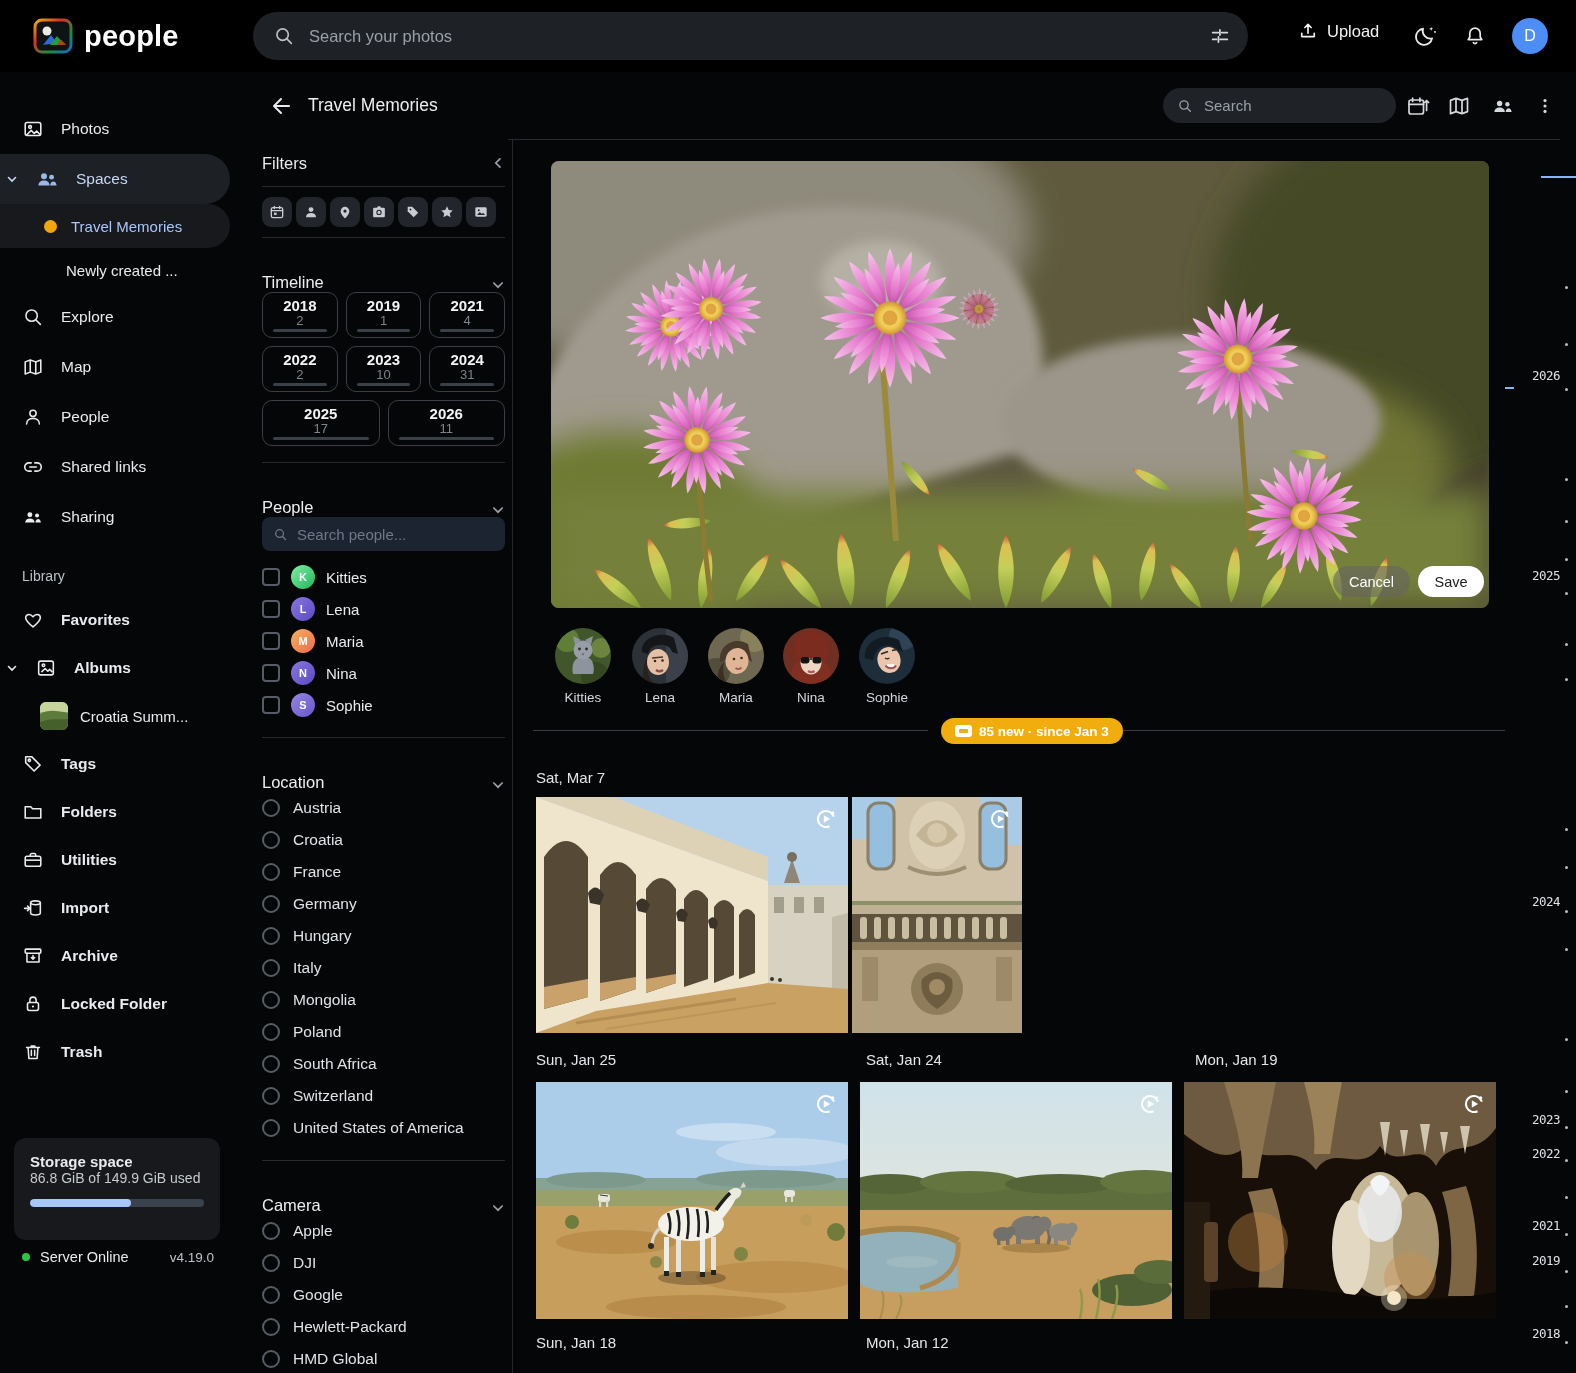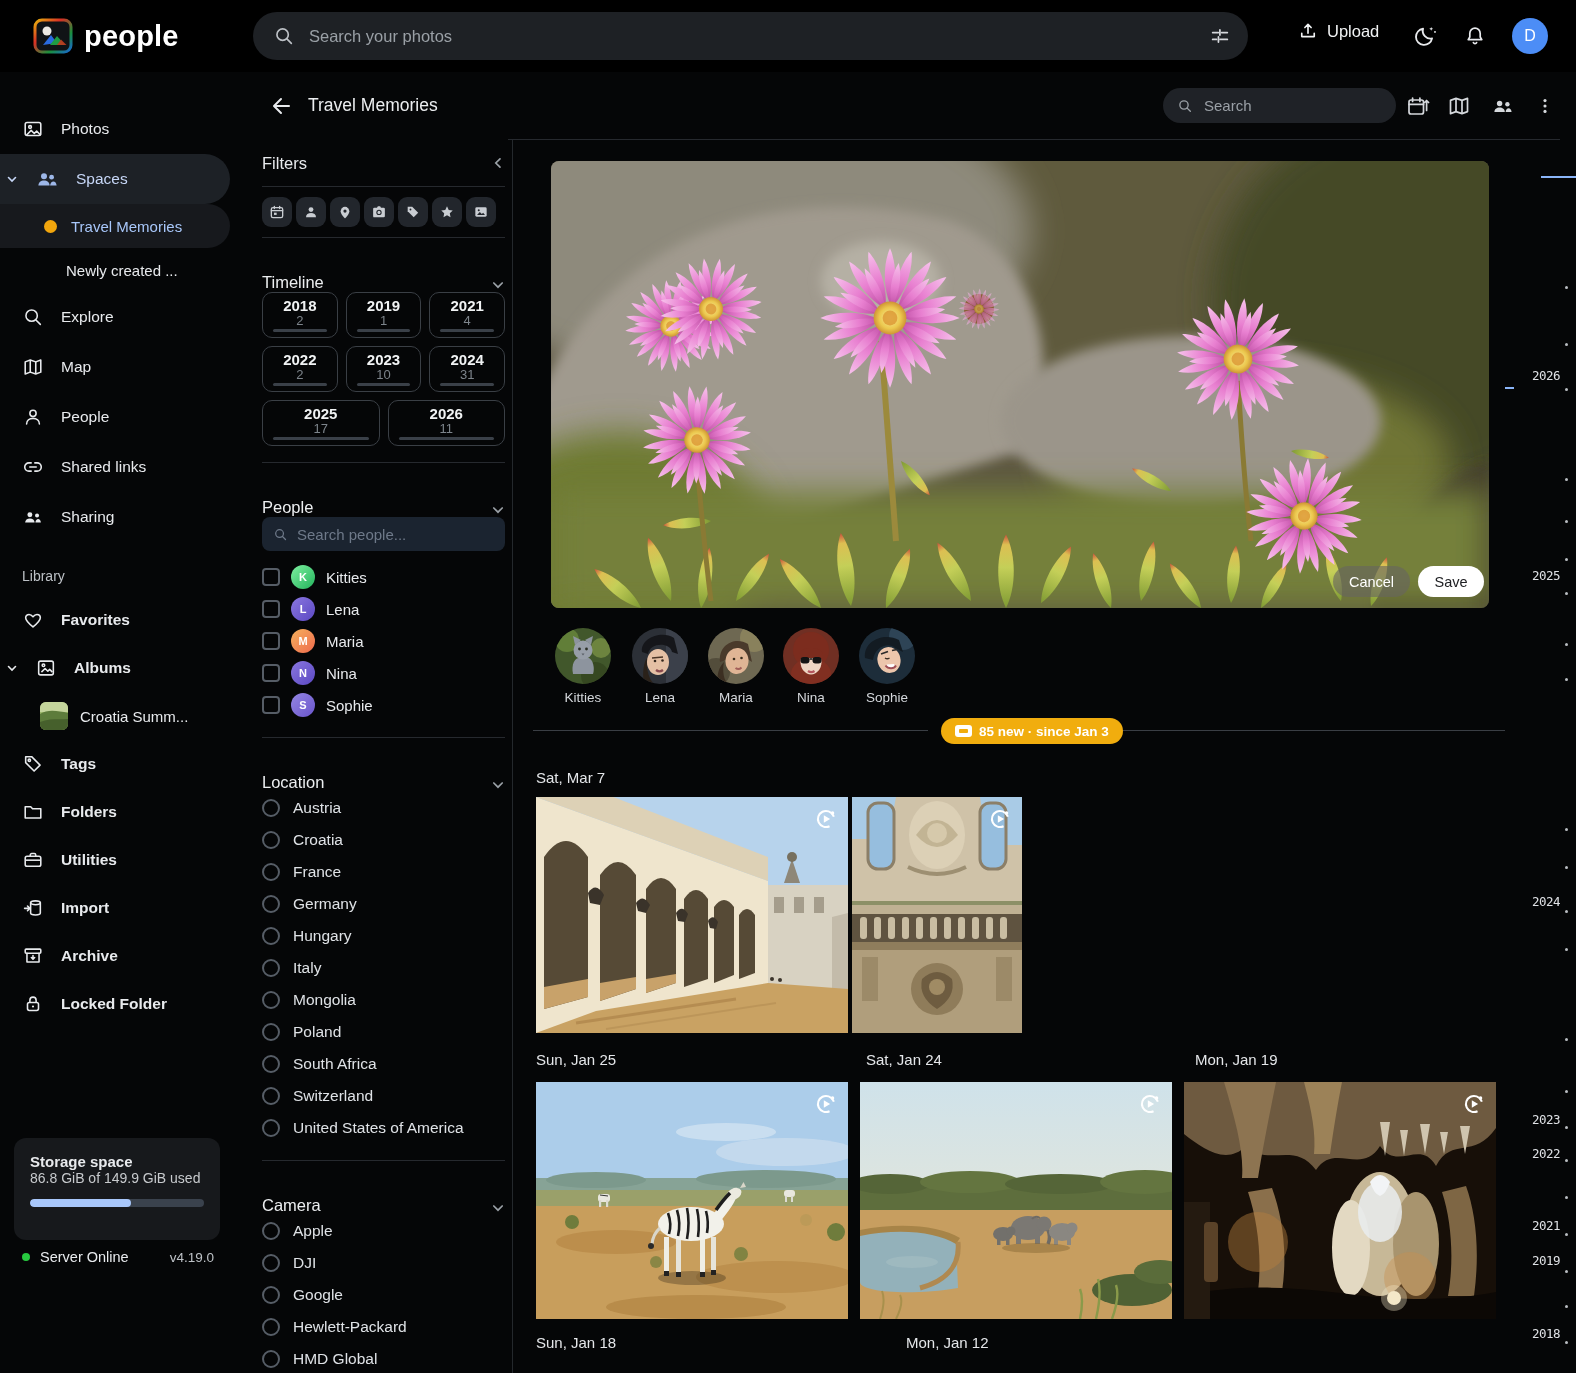--- a/index.html
+++ b/index.html
@@ -286,20 +286,28 @@
         </svg>
       <span>Archive</span>
     </div>
     <div class="lib-item">
       <svg width="22" height="22" viewBox="0 0 24 24" fill="none" stroke="#e8eaed" stroke-width="1.7" stroke-linejoin="round">
           <rect x="6" y="10.4" width="12" height="8.6" rx="2"></rect>
           <path d="M8.6 10.4V7.9a3.4 3.4 0 0 1 6.8 0v2.5"></path>
           <circle cx="12" cy="14.7" r="1.2" fill="#e8eaed" stroke="none"></circle>
         </svg>
       <span>Locked Folder</span>
+    </div>
+    <div class="lib-item">
+      <svg width="22" height="22" viewBox="0 0 24 24" fill="none" stroke="#e8eaed" stroke-width="1.7" stroke-linecap="round" stroke-linejoin="round">
+          <path d="M5 7h14M10 7V5.4h4V7"></path>
+          <path d="M6.6 7l.9 12h9l.9-12"></path>
+          <path d="M10.2 10.2v5.6M13.8 10.2v5.6"></path>
+        </svg>
+      <span>Trash</span>
     </div>
   </nav>
 
   <div class="storage">
     <div class="t">Storage space</div>
     <div class="u">86.8 GiB of 149.9 GiB used</div>
     <div class="track">
         <div class="fill" style="width: 58%;"></div>
       </div>
   </div>
@@ -777,21 +785,21 @@
         <i></i>
       </span>
     <span>85 new · since Jan 3</span>
   </div>
 
   <div class="gdate" style="left:536px;top:769px;">Sat, Mar 7</div>
   <div class="gdate" style="left:536px;top:1051px;">Sun, Jan 25</div>
   <div class="gdate" style="left:866px;top:1051px;">Sat, Jan 24</div>
   <div class="gdate" style="left:1195px;top:1051px;">Mon, Jan 19</div>
   <div class="gdate" style="left:536px;top:1334px;">Sun, Jan 18</div>
-  <div class="gdate" style="left:906px;top:1334px;text-align:right;">Mon, Jan 12</div>
+  <div class="gdate" style="left:866px;top:1334px;text-align:right;">Mon, Jan 12</div>
 
   <div class="tile" style="left:536px;top:797px;width:312px;height:236px;">
     <svg width="312" height="236" viewBox="0 0 312 236">
       <rect width="312" height="236" fill="#b7d3ec"></rect>
       <rect x="228" y="88" width="84" height="104" fill="#d8d2c2"></rect>
       <rect x="238" y="100" width="10" height="16" fill="#a59d8c"></rect>
         <rect x="258" y="100" width="10" height="16" fill="#a59d8c"></rect>
         <rect x="278" y="100" width="10" height="16" fill="#a59d8c"></rect>
       <path d="M248 86 L256 62 L264 86 Z" fill="#8e8778"></path>
         <circle cx="256" cy="60" r="5" fill="#77705f"></circle>

